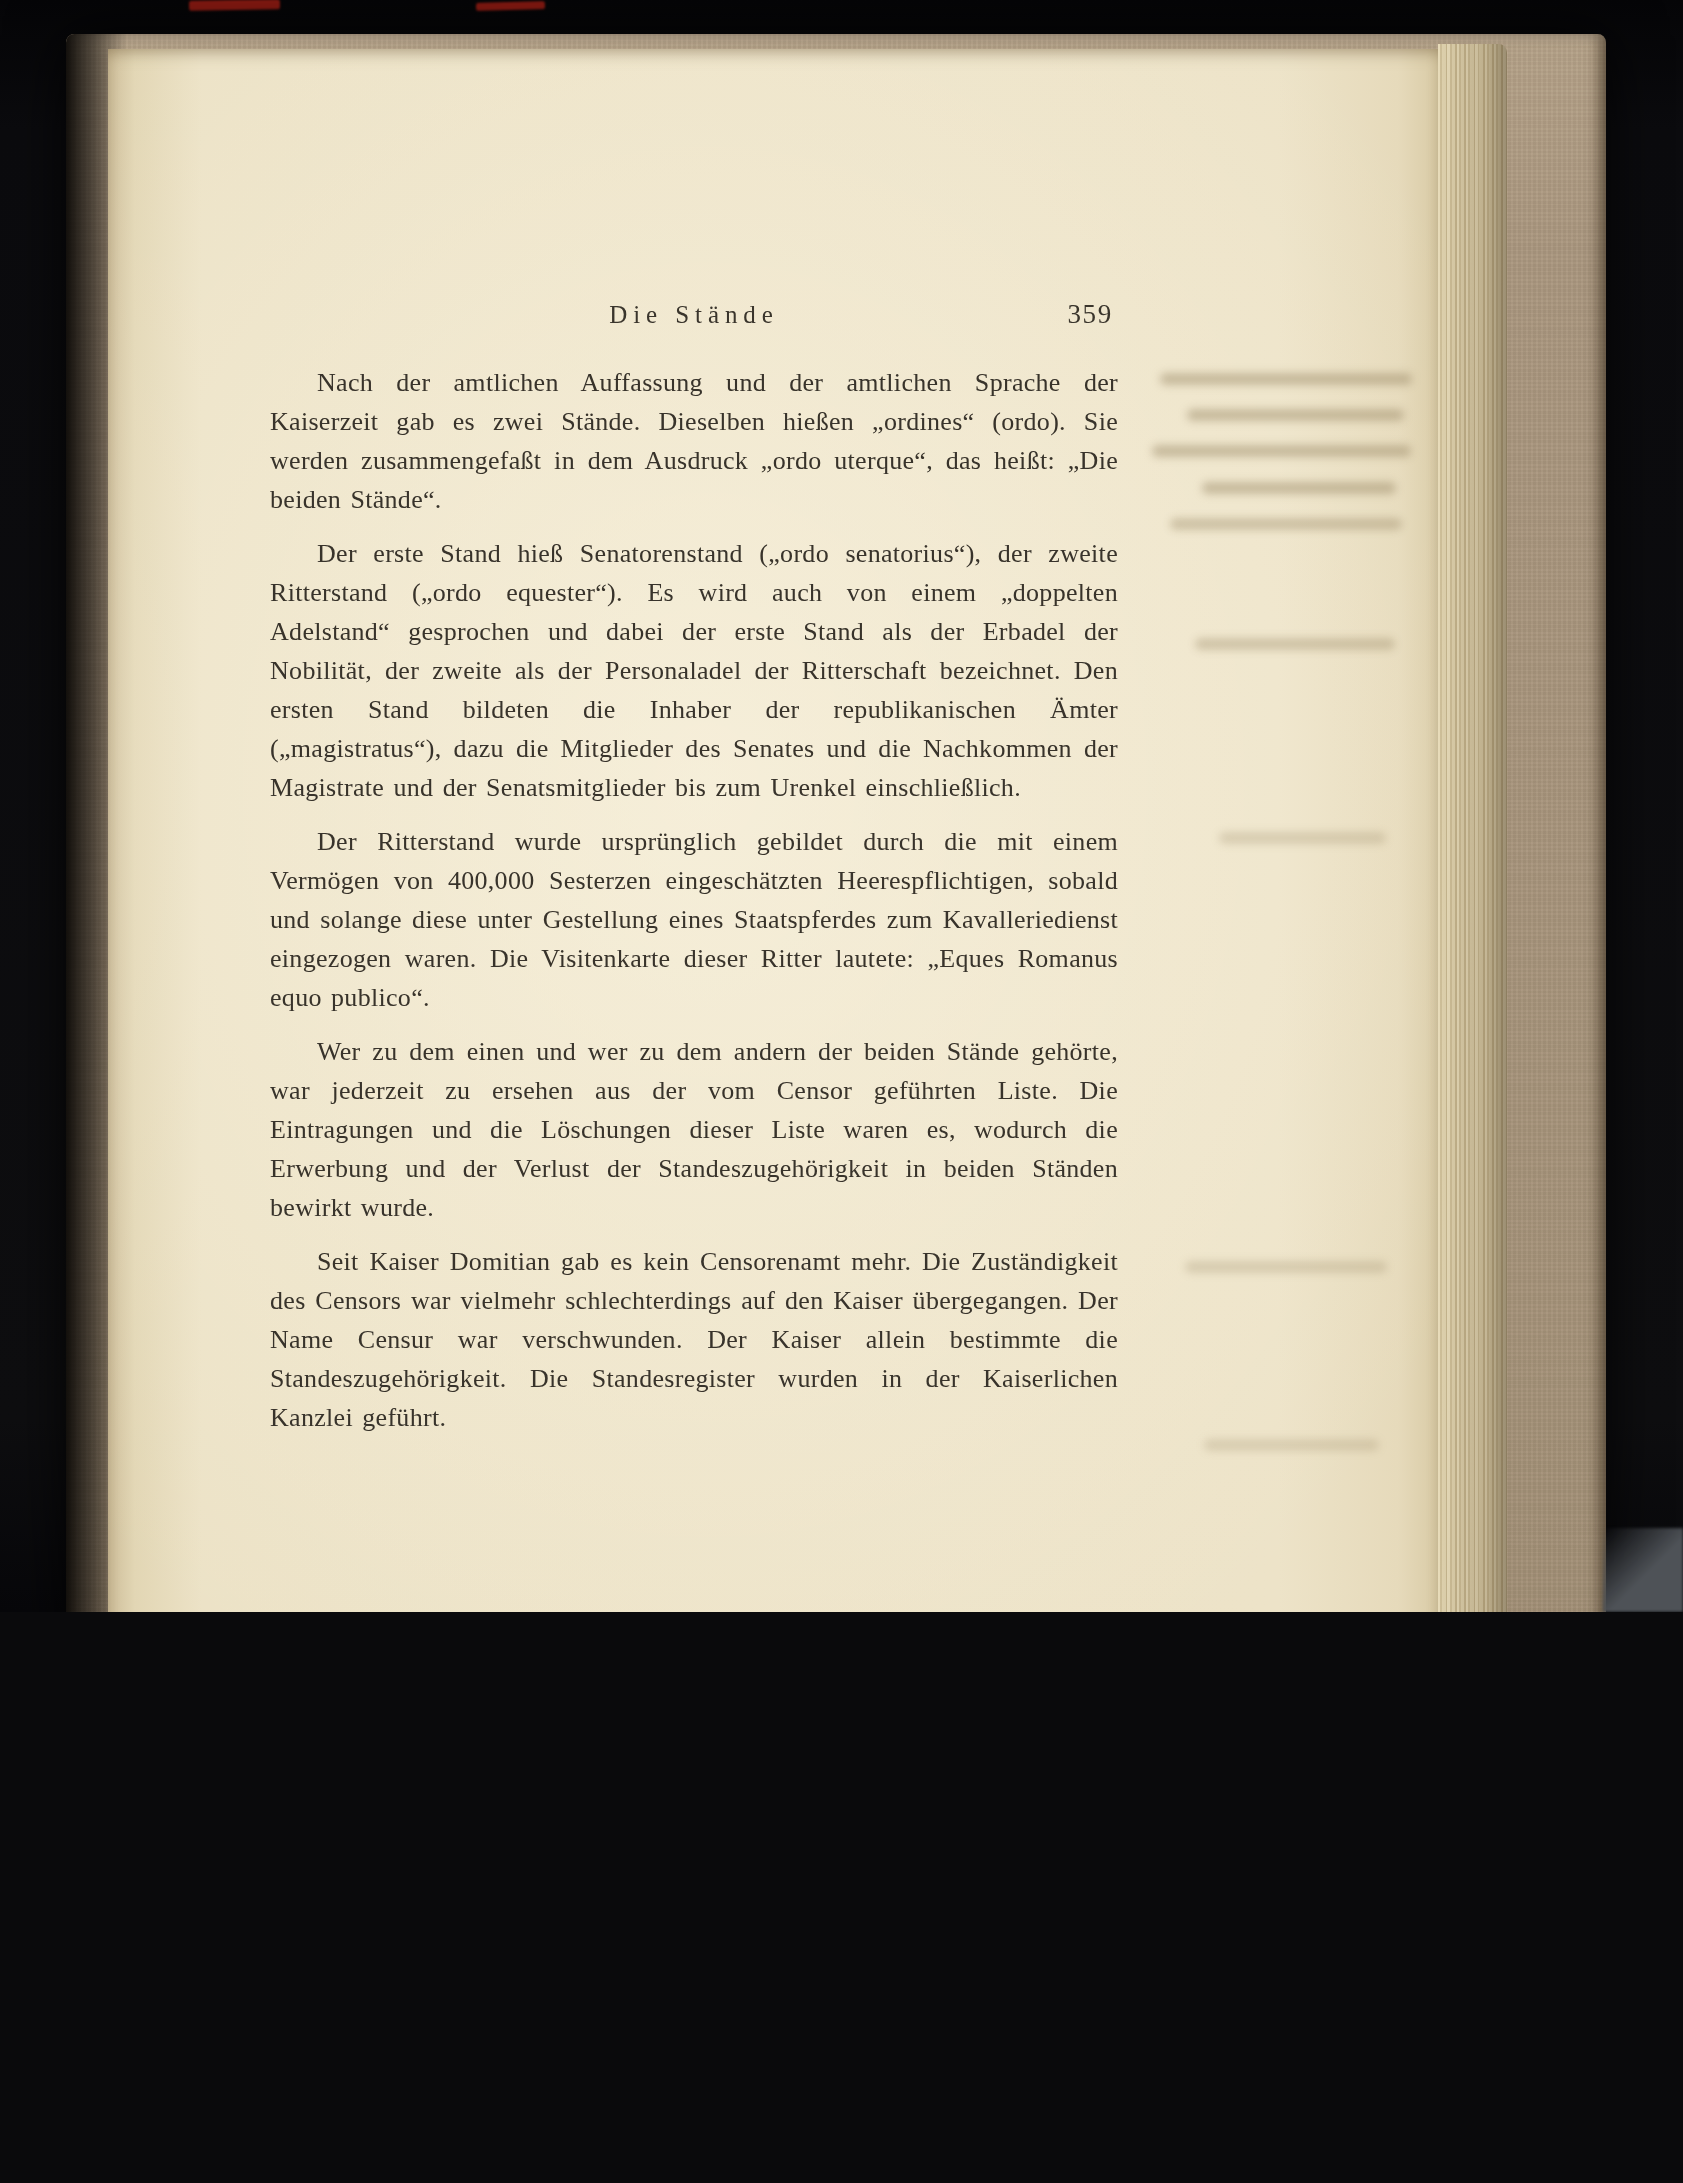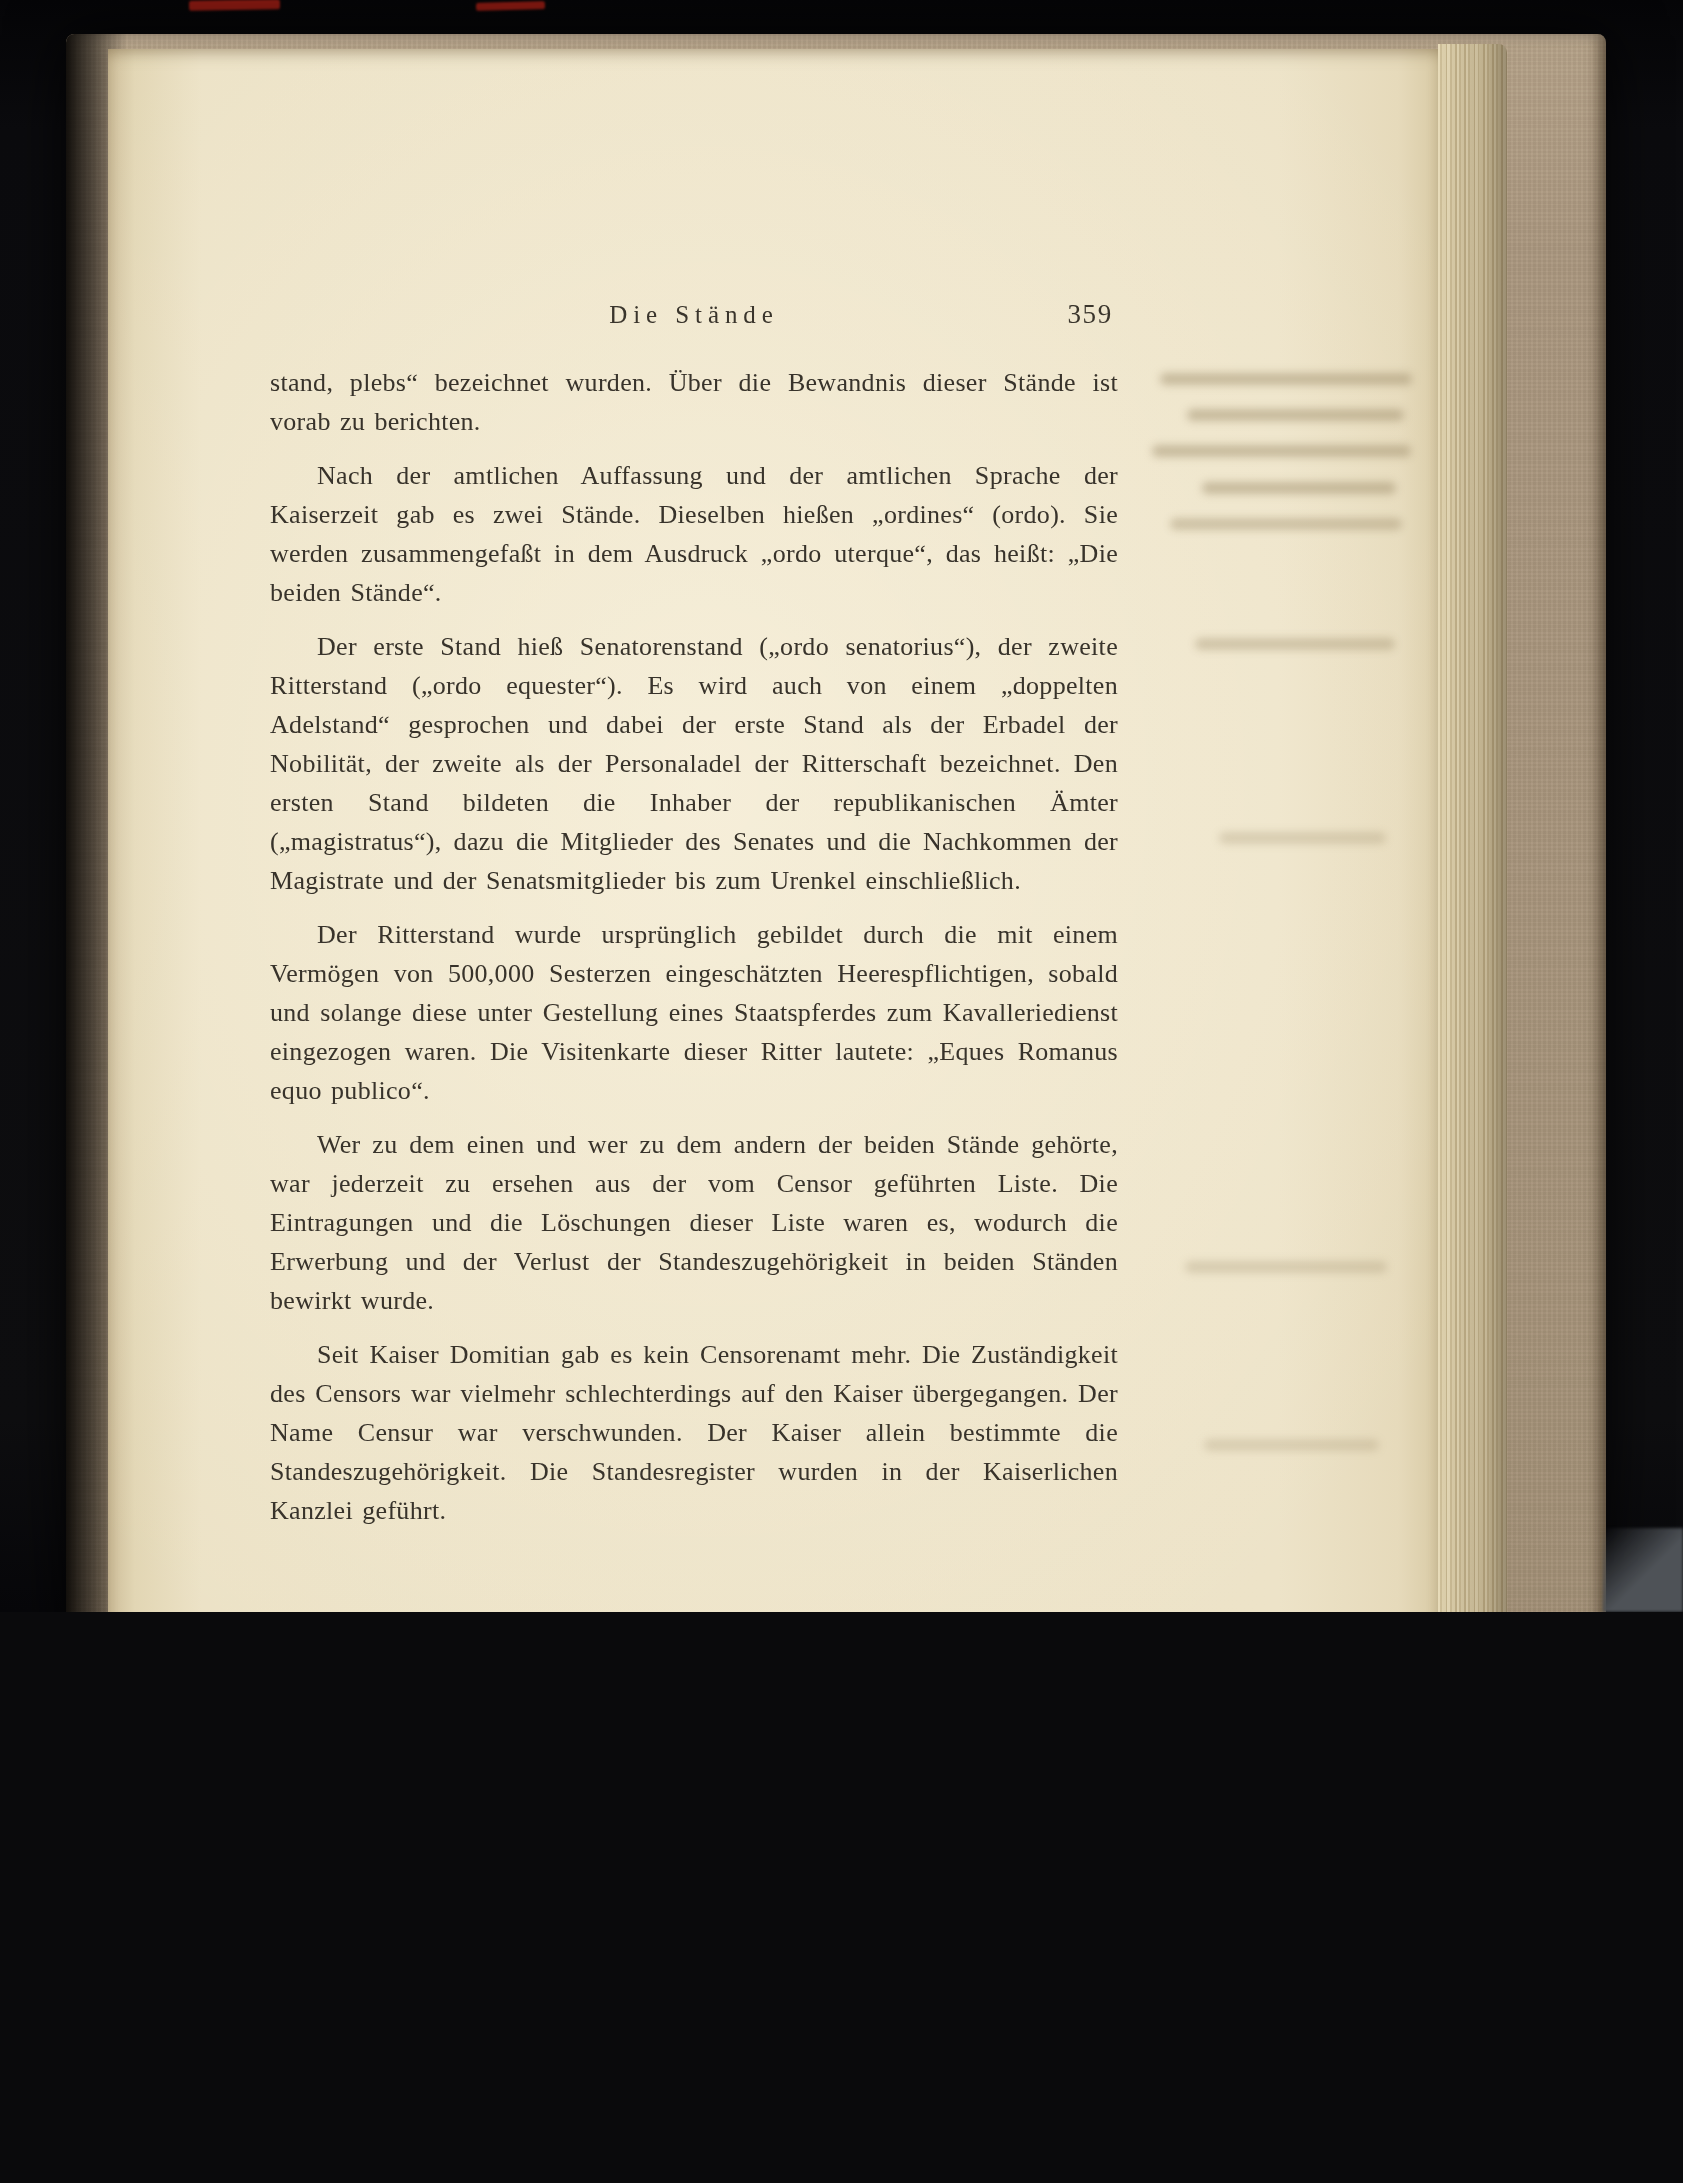--- a/index.html
+++ b/index.html
@@ -99,26 +99,25 @@
     <div class="ghost g9"></div>
     <div class="ghost g10"></div>
 
     <div class="content">
 
       <div class="page-header">
         <span class="running-title">Die Stände</span>
         <span class="page-number">359</span>
       </div>
 
-      <p class="para no-indent">stand, plebs“ bezeichnet wurden.  Über die Bewandnis dieser Stände ist vorab zu berichten.</p>
 
 
       <p class="para indent">Nach der amtlichen Auffassung und der amtlichen Sprache der Kaiserzeit gab es zwei Stände.  Dieselben hießen „ordines“ (ordo).  Sie werden zusammengefaßt in dem Ausdruck „ordo uterque“, das heißt: „Die beiden Stände“.</p>
       <p class="para indent">Der erste Stand hieß Senatorenstand („ordo senatorius“), der zweite Ritterstand („ordo equester“). Es wird auch von einem „doppelten Adelstand“ gesprochen und dabei der erste Stand als der Erbadel der Nobilität, der zweite als der Personaladel der Ritterschaft bezeichnet. Den ersten Stand bildeten die Inhaber der republikanischen Ämter („magistratus“), dazu die Mitglieder des Senates und die Nachkommen der Magistrate und der Senatsmitglieder bis zum Urenkel einschließlich.</p>
-      <p class="para indent">Der Ritterstand wurde ursprünglich gebildet durch die mit einem Vermögen von 500,000 Sesterzen eingeschätzten Heerespflichtigen, sobald und solange diese unter Gestellung eines Staatspferdes zum Kavalleriedienst eingezogen waren.  Die Visitenkarte dieser Ritter lautete: „Eques Romanus equo publico“.</p>
+      <p class="para indent">Der Ritterstand wurde ursprünglich gebildet durch die mit einem Vermögen von 400,000 Sesterzen eingeschätzten Heerespflichtigen, sobald und solange diese unter Gestellung eines Staatspferdes zum Kavalleriedienst eingezogen waren.  Die Visitenkarte dieser Ritter lautete: „Eques Romanus equo publico“.</p>
       <p class="para indent">Wer zu dem einen und wer zu dem andern der beiden Stände gehörte, war jederzeit zu ersehen aus der vom Censor geführten Liste.  Die Eintragungen und die Löschungen dieser Liste waren es, wodurch die Erwerbung und der Verlust der Standeszugehörigkeit in beiden Ständen bewirkt wurde.</p>
       <p class="para indent">Seit Kaiser Domitian gab es kein Censorenamt mehr.  Die Zuständigkeit des Censors war vielmehr schlechterdings auf den Kaiser übergegangen.  Der Name Censur war verschwunden. Der Kaiser allein bestimmte die Standeszugehörigkeit. Die Standesregister wurden in der Kaiserlichen Kanzlei geführt.</p>
 
     </div>
   </div>
 
   <div class="fore-edge"></div>
   <div class="table-corner"></div>
 
 </div>

